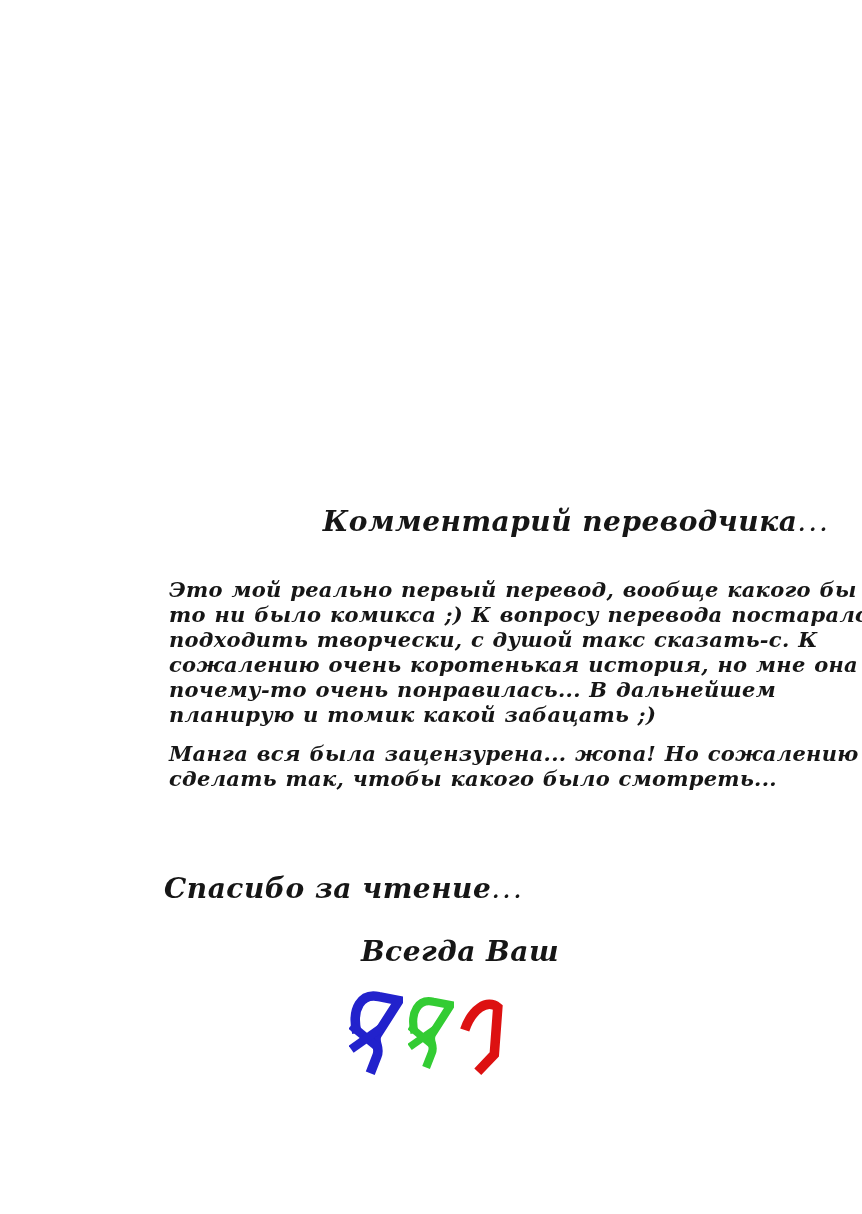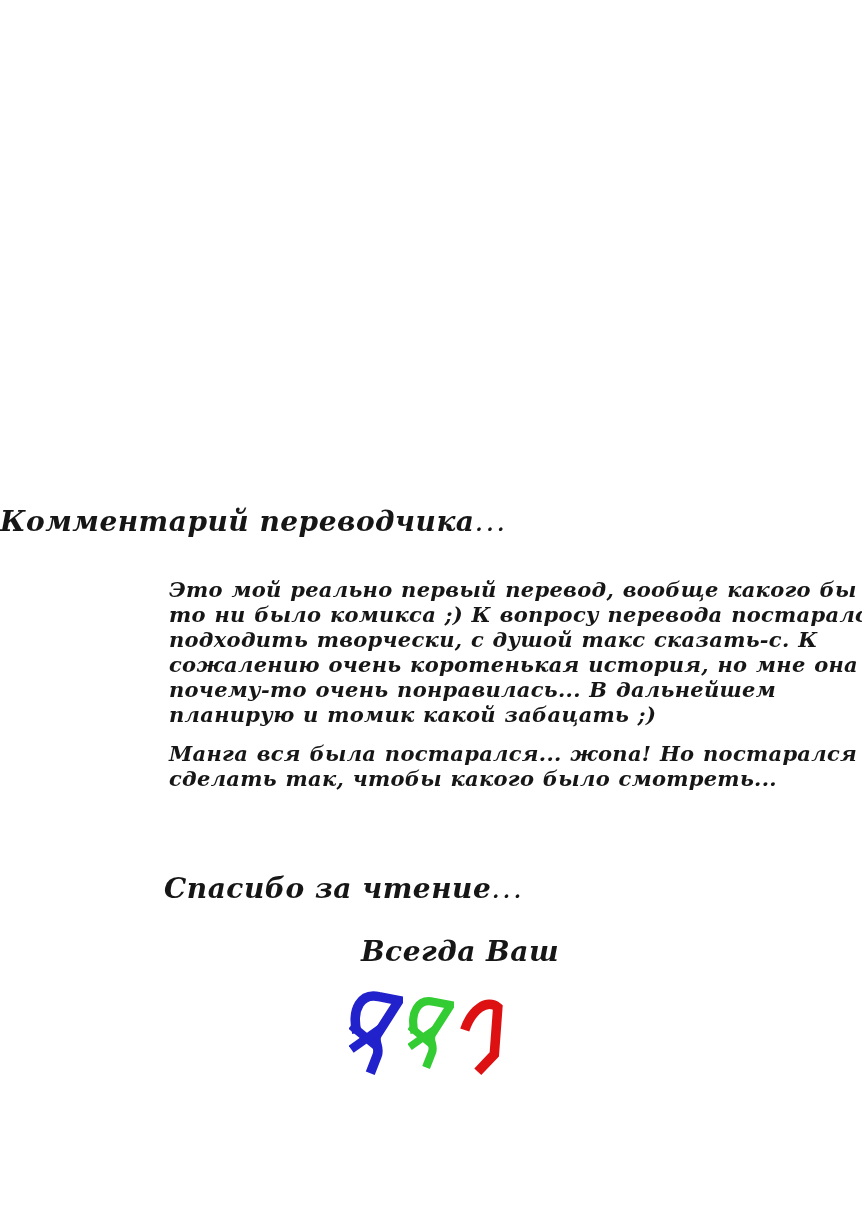--- a/index.html
+++ b/index.html
@@ -15,21 +15,21 @@
     overflow: hidden;
     font-family: "DejaVu Serif", serif;
     color: #161616;
   }
   .title {
     position: absolute;
     top: 505px;
     left: 0;
     width: 830px;
     margin: 0;
-    text-align: left;
+    text-align: right;
     font-size: 28px;
     font-weight: 700;
     font-style: italic;
     letter-spacing: 0.5px;
   }
   .para {
     position: absolute;
     left: 169px;
     font-size: 21px;
     font-weight: 700;
@@ -94,21 +94,21 @@
   <div class="para para-1">
     <div class="line">Это мой реально первый перевод, вообще какого бы</div>
     <div class="line">то ни было комикса ;) К вопросу перевода постарался</div>
     <div class="line">подходить творчески, с душой такс сказать-с. К</div>
     <div class="line">сожалению очень коротенькая история, но мне она</div>
     <div class="line">почему-то очень понравилась... В дальнейшем</div>
     <div class="line">планирую и томик какой забацать ;)</div>
   </div>
 
   <div class="para para-2">
-    <div class="line">Манга вся была постарался... жопа! Но постарался</div>
+    <div class="line">Манга вся была зацензурена... жопа! Но сожалению</div>
     <div class="line">сделать так, чтобы какого было смотреть...</div>
   </div>
 
   <div class="thanks"><span>Спасибо за чтение</span><span class="ellipsis">...</span></div>
 
   <div class="signoff">Всегда Ваш</div>
 
   <div class="logo">
 
     <svg class="glyph glyph-blue" width="54" height="88" viewBox="0 0 56 92" stroke="#2222cc">

